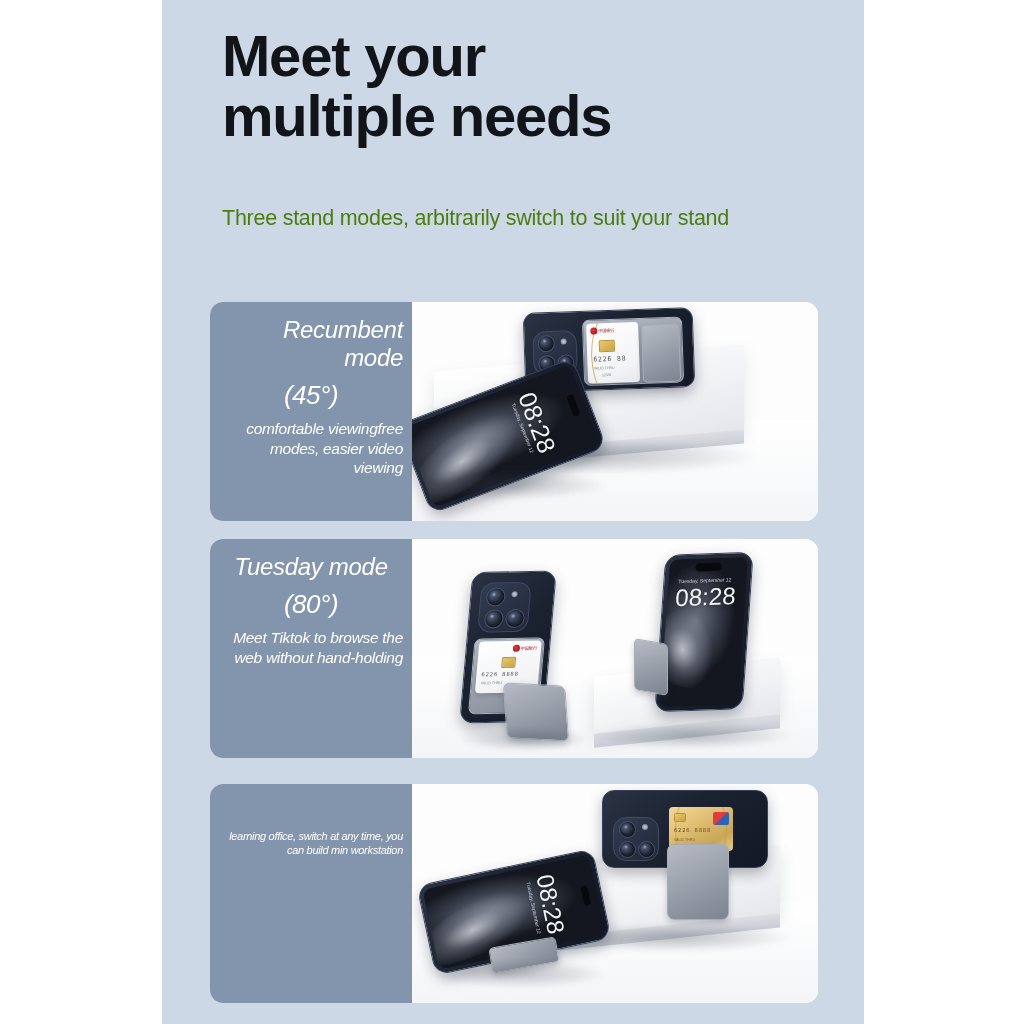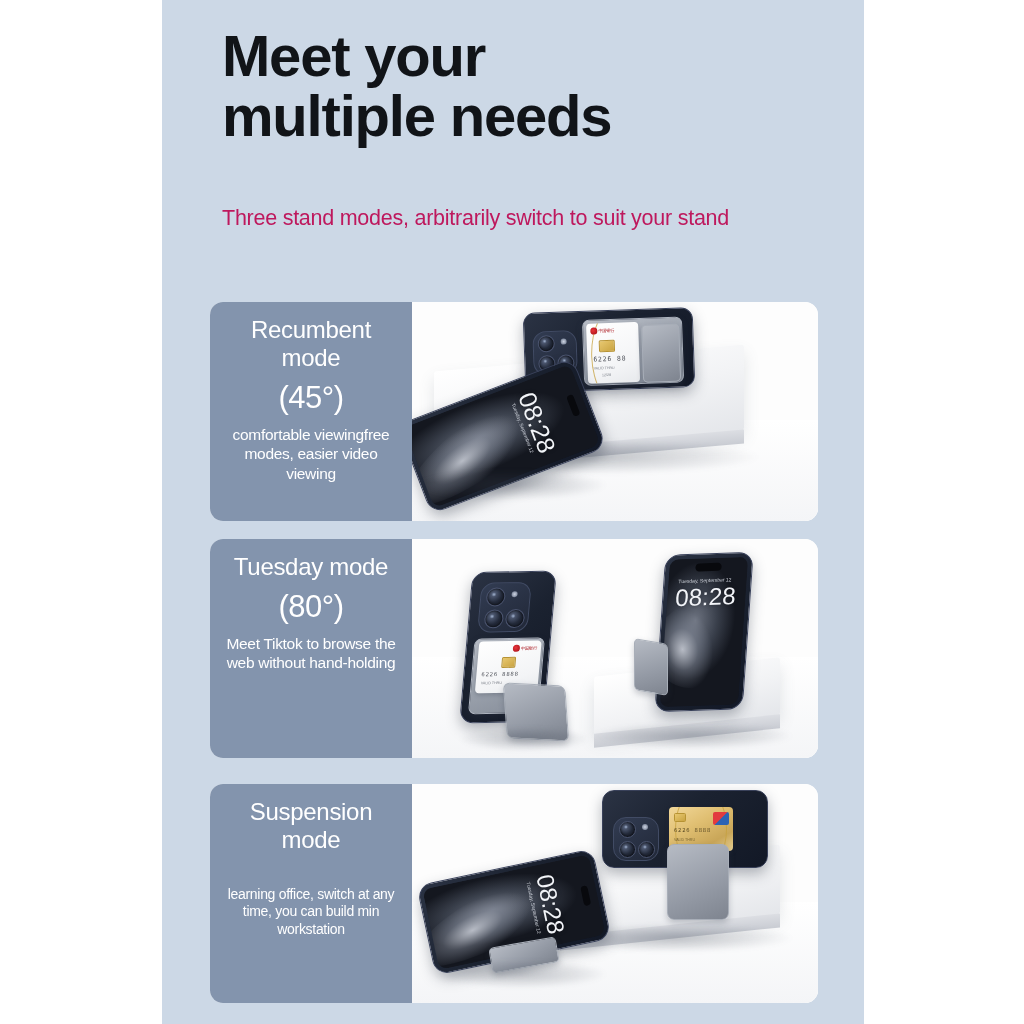--- a/index.html
+++ b/index.html
@@ -29,21 +29,21 @@
     line-height: 1.03;
     letter-spacing: -1.2px;
     color: #111418;
   }
   .heading .ln { display: block; }
   .subtitle {
     position: absolute;
     left: 222px; top: 206px;
     width: 610px;
     font-size: 21.5px;
-    color: #be185d;
+    color: #4d7c0f;
     letter-spacing: -0.25px;
     white-space: nowrap;
   }
 
   
   .card {
     position: absolute;
     left: 210px;
     width: 608px; height: 219px;
     border-radius: 13px;
@@ -54,45 +54,46 @@
   #card-1 { top: 302px; }
   #card-2 { top: 539px; }
   #card-3 { top: 784px; }
 
   .card-text {
     width: 202px;
     flex: 0 0 202px;
     background: #8394ad;
     color: #ffffff;
     padding: 14px 9px 12px;
-    text-align: center;
+    text-align: right;
     display: flex;
     flex-direction: column;
     align-items: center;
+    font-style: italic;
   }
   .mode-name {
     font-size: 24px;
     line-height: 1.16;
     letter-spacing: -0.3px;
     font-weight: normal;
   }
   .mode-angle {
-    font-size: 31px;
+    font-size: 26px;
     line-height: 1.1;
     margin-top: 9px;
     letter-spacing: -0.5px;
   }
   .mode-angle.small { font-size: 30px; }
   .mode-desc {
     font-size: 15.5px;
     line-height: 1.26;
     margin-top: 10px;
     letter-spacing: -0.3px;
   }
-  #card-3 .mode-desc { font-size: 14px; margin-top: 32px; }
+  #card-3 .mode-desc { font-size: 11px; margin-top: 32px; }
 
   .card-photo {
     position: relative;
     flex: 1;
     background: #fdfdfd;
     overflow: hidden;
   }
   .card-photo .floor {
     position: absolute; left: 0; right: 0; bottom: 0; height: 46%;
     background: linear-gradient(180deg, #ffffff 0%, #f4f5f7 100%);
@@ -347,21 +348,20 @@
           <div class="clock" style="left:8px; top:25px; font-size:24px;">08:28</div>
         </div>
       </div>
 
       <div class="stand-leg" style="left:222px; top:102px; width:34px; height:52px; transform: skewY(10deg); border-radius:5px;"></div>
     </div>
   </div>
 
   <div class="card" id="card-3">
     <div class="card-text">
-      <div class="mode-name">Suspension mode</div>
       <div class="mode-desc">learning office, switch at any time, you can build min workstation</div>
     </div>
     <div class="card-photo">
       <div class="floor"></div>
 
       <div class="block" style="left:148px; top:72px; width:220px; height:70px; transform: skewY(-6deg); border-radius:3px;">
         <div class="side"></div>
       </div>
       <div class="shadow-blob" style="left:146px; top:140px; width:234px; height:28px;"></div>
 

